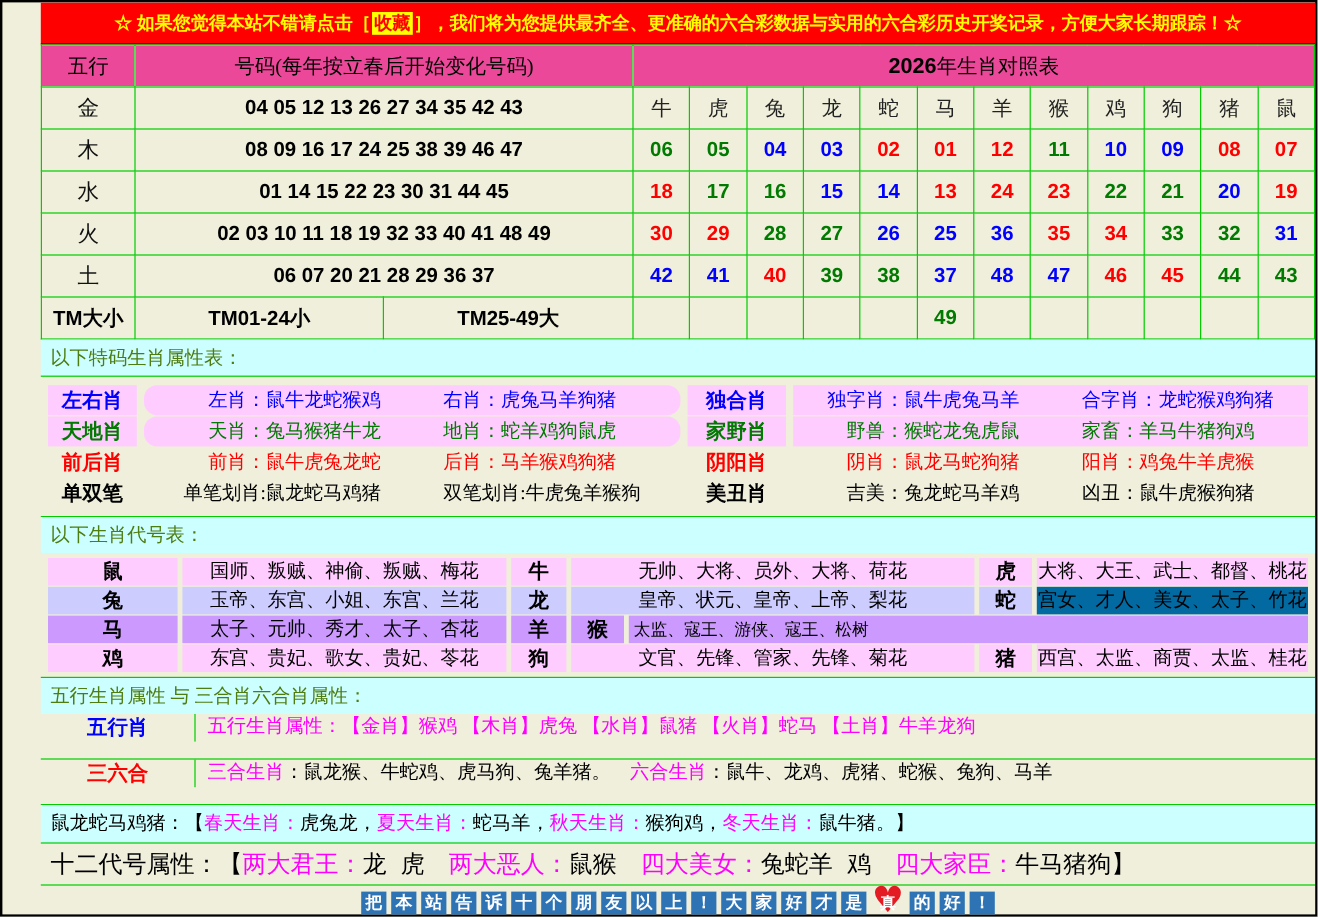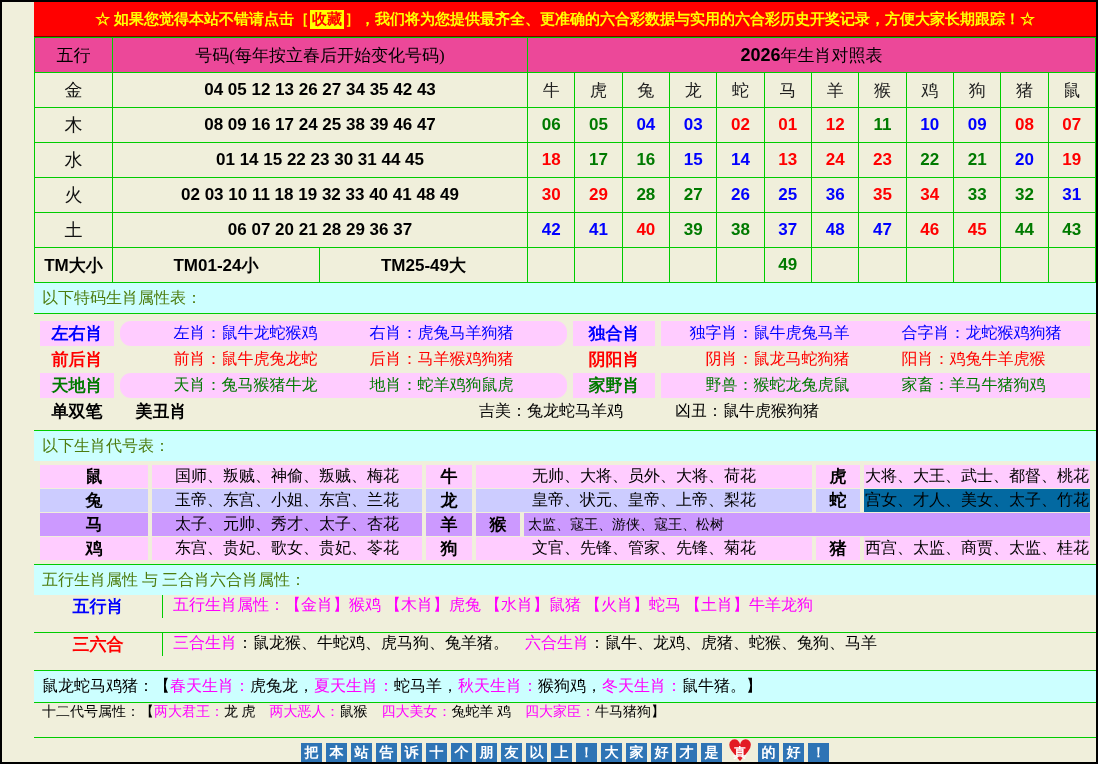--- a/index.html
+++ b/index.html
@@ -52,22 +52,22 @@
   
   .wx-block{border-bottom:1px solid #00CC00;}
   .wx-row{display:flex;height:37px;align-items:flex-start;border-bottom:1px solid #00CC00;}
   .wx-row:last-child{border-bottom:none;}
   .wx-label{flex:0 0 128px;display:flex;align-items:center;justify-content:center;
     font-weight:bold;font-size:17px;border-right:1px solid #00CC00;}
   .wx-content{flex:1;display:flex;align-items:center;padding-left:10px;font-size:16px;white-space:nowrap;}
   
   .seasons{height:31px;background:#CCFFFF;display:flex;align-items:center;padding-left:8px;
     font-size:16px;border-bottom:1px solid #00CC00;white-space:nowrap;}
-  .twelve{height:34px;display:flex;align-items:flex-start;padding-left:8px;font-size:14px;
-    border-bottom:1px solid #00CC00;white-space:nowrap;}
+  .twelve{height:34px;display:flex;align-items:center;padding-left:8px;font-size:20px;
+    border-bottom:1px solid #00CC00;white-space:nowrap;font-family:Liberation Mono, monospace;}
   
   .footer{height:30px;display:flex;align-items:center;justify-content:center;gap:4px;
     font-family:"Liberation Sans",sans-serif;}
   .f-char{width:21px;height:21px;background:#2E74B5;color:#FFF;font-weight:bold;font-size:14px;
     display:flex;align-items:center;justify-content:center;}
   .f-heart{position:relative;width:28px;height:28px;background:none;display:flex;align-items:center;justify-content:center;}
   .f-heart .heart-glyph{position:absolute;font-size:30px;line-height:28px;color:#E31B23;
     font-family:"DejaVu Sans",sans-serif;left:0;right:0;text-align:center;top:-2px;}
   .f-heart .heart-char{position:relative;z-index:1;color:#FFF;font-weight:bold;font-size:13px;}
 </style>
@@ -203,45 +203,49 @@
           <span>左肖：鼠牛龙蛇猴鸡</span>
           <span>右肖：虎兔马羊狗猪</span>
         </div>
         <div class="a-label c-blue bg-pink a-l2">独合肖</div>
         <div class="a-content c-blue bg-pink a-c2">
           <span>独字肖：鼠牛虎兔马羊</span>
           <span>合字肖：龙蛇猴鸡狗猪</span>
         </div>
       </div>
       <div class="attr-row">
+        <div class="a-label c-green bg-pink">天地肖</div>
+        <div class="a-content c-green bg-pink a-c1">
+          <span>天肖：兔马猴猪牛龙</span>
+          <span>地肖：蛇羊鸡狗鼠虎</span>
+        </div>
+        <div class="a-label c-green bg-pink a-l2">家野肖</div>
+        <div class="a-content c-green bg-pink a-c2">
+          <span>野兽：猴蛇龙兔虎鼠</span>
+          <span>家畜：羊马牛猪狗鸡</span>
+        </div>
+      </div>
+      <div class="attr-row">
         <div class="a-label c-red">前后肖</div>
         <div class="a-content c-red a-c1">
           <span>前肖：鼠牛虎兔龙蛇</span>
           <span>后肖：马羊猴鸡狗猪</span>
         </div>
         <div class="a-label c-red a-l2">阴阳肖</div>
         <div class="a-content c-red a-c2">
           <span>阴肖：鼠龙马蛇狗猪</span>
           <span>阳肖：鸡兔牛羊虎猴</span>
         </div>
       </div>
       <div class="attr-row">
-        <div class="a-label c-green bg-pink">天地肖</div>
-        <div class="a-content c-green bg-pink a-c1">
-          <span>天肖：兔马猴猪牛龙</span>
-          <span>地肖：蛇羊鸡狗鼠虎</span>
-        </div>
-        <div class="a-label c-green bg-pink a-l2">家野肖</div>
-        <div class="a-content c-green bg-pink a-c2">
-          <span>野兽：猴蛇龙兔虎鼠</span>
-          <span>家畜：羊马牛猪狗鸡</span>
-        </div>
-      </div>
-      <div class="attr-row">
         <div class="a-label c-black">单双笔</div>
+        <div class="a-content c-black a-c1">
+          <span>单笔划肖:鼠龙蛇马鸡猪</span>
+          <span>双笔划肖:牛虎兔羊猴狗</span>
+        </div>
         <div class="a-label c-black a-l2">美丑肖</div>
         <div class="a-content c-black a-c2">
           <span>吉美：兔龙蛇马羊鸡</span>
           <span>凶丑：鼠牛虎猴狗猪</span>
         </div>
       </div>
     </div>
 
   <div class="bar-title">以下生肖代号表：</div>
   <div class="codes-block">

